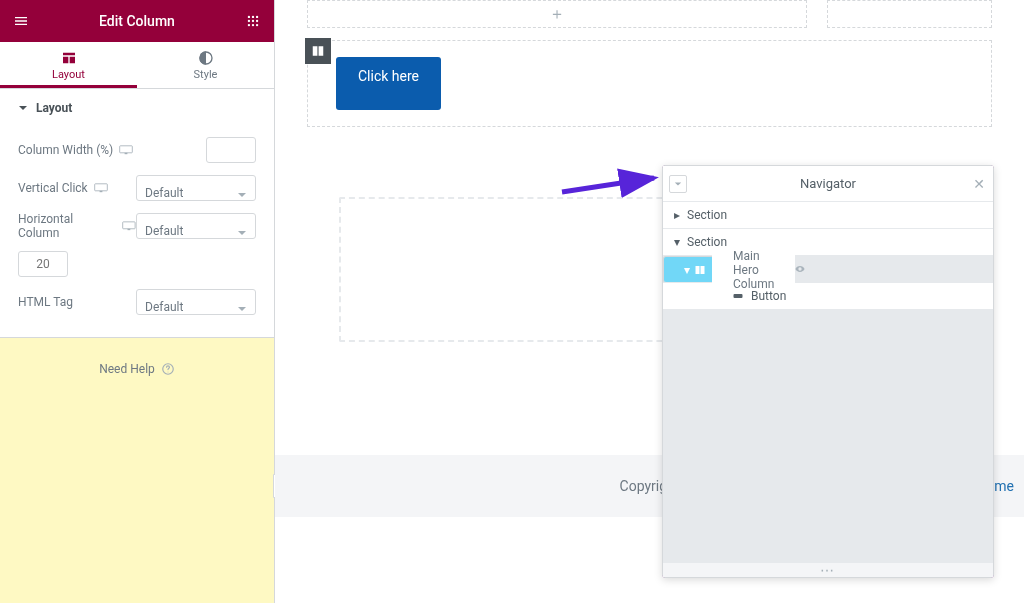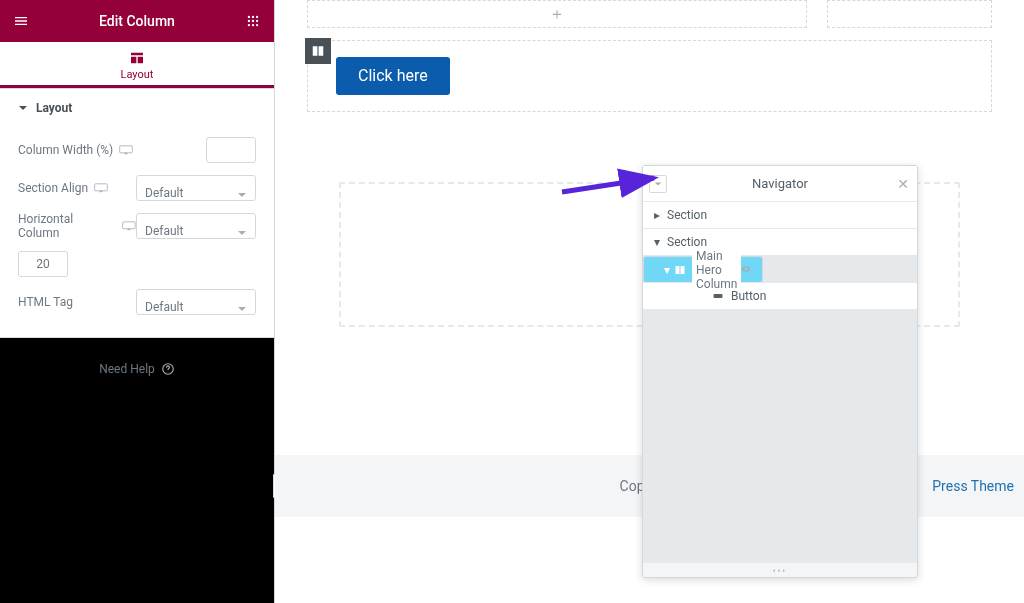--- a/index.html
+++ b/index.html
@@ -1,18 +1,18 @@
 <!DOCTYPE html>
 <html><head>
 <meta charset="utf-8">
 <style>
   *{box-sizing:border-box;margin:0;padding:0;font-family:Roboto,Helvetica,Arial,sans-serif}
   body{width:1024px;height:603px;overflow:hidden;background:#fff;position:relative}
   
-  .panel{position:absolute;left:0;top:0;width:275px;height:603px;background:#000000;border-right:1px solid #d5d8db}
+  .panel{position:absolute;left:0;top:0;width:275px;height:603px;background:#fef9c3;border-right:1px solid #d5d8db}
   .panel-header{height:42px;background:#94003a;color:#fff;display:flex;align-items:center;justify-content:center;position:relative;font-size:14px;font-weight:500}
   .panel-header .menu,.panel-header .apps{position:absolute;width:42px;height:42px;display:flex;align-items:center;justify-content:center;cursor:pointer}
   .panel-header .menu{left:0}
   .panel-header .apps{right:0}
   .panel-header svg{fill:#fff}
   .tabs{display:flex;background:#fff;border-bottom:1px solid #d5d8db}
   .tab{flex:1;display:flex;flex-direction:column;align-items:center;justify-content:center;height:46px;font-size:11px;color:#6d7882;cursor:pointer;gap:2px}
   .tab.active{color:#94003a;box-shadow:inset 0 -3px 0 #94003a}
   .tab svg{width:16px;height:16px;fill:currentColor}
   .section{background:#fff;border-bottom:1px solid #d5d8db}
@@ -31,40 +31,40 @@
   .help svg{width:14px;height:14px;fill:none;stroke:#a4afb7;stroke-width:2}
   
   .canvas{position:absolute;left:275px;right:0;top:0;bottom:0;background:#fff}
   .title{font-size:35px;color:#333;padding:15px 24px 16px;font-weight:400}
   .stage{padding:0 32px}
   .sec-row{display:flex;gap:20px}
   .add-box{flex:1;height:28px;border:1px dashed #d5d8db;display:flex;align-items:center;justify-content:center;color:#a4afb7;background:#fff;cursor:pointer}
   .sec-box{margin-top:12px;border:1px dashed #d5d8db;position:relative;padding:0 0 0 0}
   .sec-handle{position:absolute;left:-3px;top:-3px;width:26px;height:26px;background:#495157;display:flex;align-items:center;justify-content:center;cursor:pointer}
   .sec-handle svg{fill:#fff;width:14px;height:14px}
-  .btn{display:inline-block;margin:16px 0 16px 28px;height:38px;line-height:38px;padding:0 22px;background:#0b5cad;color:#fff;font-size:16px;border-radius:3px;cursor:pointer}
+  .btn{display:inline-block;margin:16px 0 16px 28px;height:53px;line-height:38px;padding:0 22px;background:#0b5cad;color:#fff;font-size:14px;border-radius:3px;cursor:pointer}
   .big-drop{margin:70px 32px 0;height:145px;border:2px dashed #e6e9ec;border-radius:2px}
   .foot{position:absolute;left:0;right:0;top:455px;height:62px;background:#f4f5f7;display:flex;align-items:center;justify-content:center;font-size:14px;color:#6d7882}
   .foot .l{color:#2271b1}
   .chev-toggle{position:absolute;left:-2px;top:474px;width:14px;height:24px;border:1px solid #d5d8db;background:#fff;border-radius:0 3px 3px 0;display:flex;align-items:center;justify-content:center;cursor:pointer;font-size:10px;color:#a4afb7}
   
-  .nav{position:absolute;left:642px;top:165px;width:276px;height:413px;background:#a21caf;border:1px solid #d5d8db;border-radius:3px;box-shadow:0 2px 8px rgba(0,0,0,.15);display:flex;flex-direction:column}
+  .nav{position:absolute;left:662px;top:165px;width:332px;height:413px;background:#a21caf;border:1px solid #d5d8db;border-radius:3px;box-shadow:0 2px 8px rgba(0,0,0,.15);display:flex;flex-direction:column}
   .nav-head{height:36px;background:#fff;display:flex;align-items:center;justify-content:center;font-size:13px;color:#556068;position:relative;border-bottom:1px solid #e6e9ec}
   .nav-head .sq{position:absolute;left:6px;width:18px;height:18px;border:1px solid #d5d8db;border-radius:2px;display:flex;align-items:center;justify-content:center;cursor:pointer}
   .nav-head .cl{position:absolute;right:8px;color:#a4afb7;font-size:14px;cursor:pointer}
   .nav-body{flex:1;overflow:auto;background:#e6e9ec}
   .tree-item{height:27px;display:flex;align-items:center;font-size:12px;background:#fff;border-bottom:1px solid #e6e9ec;color:#556068;cursor:pointer}
   .tree-item.depth0{padding-left:8px}
   .tree-item.depth1{padding-left:20px}
   .tree-item.depth2{padding-left:52px}
   .tree-item.sel{background:#71d7f7;color:#fff}
   .tree-item .ar{width:12px;display:inline-flex;align-items:center;justify-content:center;margin-right:4px}
   .tree-item .ic{width:14px;margin-right:6px;display:inline-flex;align-items:center;justify-content:center}
   .tree-item .ic svg{width:12px;height:12px;fill:currentColor}
-  .tree-item.sel .txt-box{background:#fff;color:#6d7882;padding:1px 4px;border-radius:2px}
+  .tree-item.sel .txt-box{background:#fff;color:#6d7882;padding:1px 21px;border-radius:2px}
   .tree-item .eye{margin-left:auto;margin-right:10px;opacity:.9}
   .nav-foot{height:14px;background:#f4f5f7;display:flex;align-items:center;justify-content:center;color:#a4afb7;font-size:14px;letter-spacing:2px;cursor:ns-resize}
   
   .arrow-wrap{position:absolute;left:558px;top:168px;pointer-events:none}
 </style>
 </head>
 <body>
 
 <div class="panel">
   <div class="panel-header">
@@ -89,20 +89,27 @@
     </div>
   </div>
 
   <div class="tabs">
     <div class="tab active">
       <svg viewBox="0 0 24 24">
           <path d="M3 4h18v4H3zM3 10h8v10H3zM13 10h8v10h-8z"></path>
         </svg>
       <span>Layout</span>
     </div>
+    <div class="tab">
+      <svg viewBox="0 0 24 24">
+          <path d="M12 2a10 10 0 100 20 10 10 0 000-20zm0 18a8 8 0 118-8 8 8 0 01-8 8z"></path>
+          <path d="M12 2a10 10 0 000 20V2z"></path>
+        </svg>
+      <span>Style</span>
+    </div>
   </div>
 
   <div class="section">
     <div class="section-head">
       <svg viewBox="0 0 10 10">
           <path d="M1 3l4 4 4-4z"></path>
         </svg>
       <span>Layout</span>
     </div>
     <div class="controls">
@@ -113,21 +120,21 @@
           <svg viewBox="0 0 20 14">
               <rect x="1" y="1" width="18" height="10" rx="1" fill="none" stroke="#a4afb7" stroke-width="1.2"></rect>
               <rect x="8" y="11" width="4" height="2"></rect>
             </svg>
         </div>
         <input class="inp sm" value="" style="">
       </div>
 
       <div class="row">
         <div class="lab">
-            <span>Section Align</span>
+            <span>Vertical Click</span>
           <svg viewBox="0 0 20 14">
               <rect x="1" y="1" width="18" height="10" rx="1" fill="none" stroke="#a4afb7" stroke-width="1.2"></rect>
               <rect x="8" y="11" width="4" height="2"></rect>
             </svg>
         </div>
         <div class="sel">
           <span>Default</span>
           <svg viewBox="0 0 10 10">
               <path d="M1 3l4 4 4-4z"></path>
             </svg>

